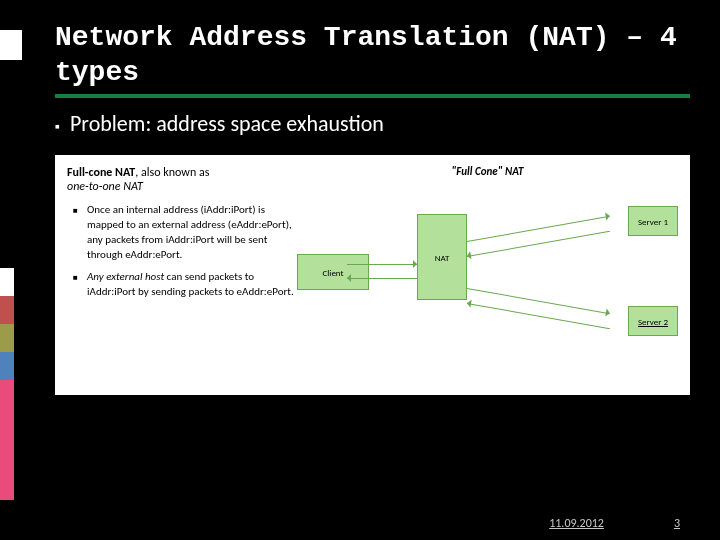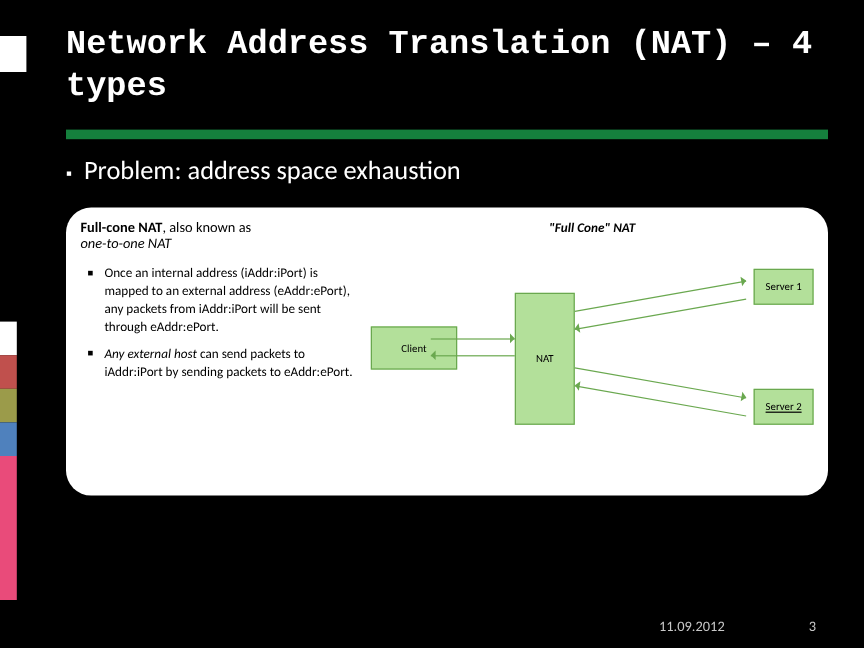--- a/index.html
+++ b/index.html
@@ -32,43 +32,41 @@
     position: absolute;
     left: 0; right: 0; top: 0; bottom: 0;
     padding: 20px 30px 20px 55px;
   }
   .title {
     font-family: Consolas, "Courier New", monospace;
     color: #fff;
     font-size: 28px;
     font-weight: bold;
     line-height: 1.25;
-    border-bottom: 8px solid #15803d;
-    padding-bottom: 18px;
+    border-bottom: 4px solid #15803d;
+    padding-bottom: 4px;
     margin-bottom: 12px;
   }
   .bullet-row {
     color: #fff;
     font-size: 22px;
     margin-bottom: 18px;
     display: flex;
     align-items: flex-start;
     gap: 10px;
   }
   .bullet-row::before { content: "▪"; font-size: 14px; margin-top: 8px; }
 
   .content-card {
     background: #fff;
     color: #000;
     padding: 10px 12px 12px 12px;
     display: flex;
-    gap: 12px;
     font-size: 11px;
     min-height: 240px;
-    border-radius: 21px;
   }
   .card-left { flex: 0 0 230px; }
   .card-left-head { font-size: 12px; margin-bottom: 10px; }
   .card-left ul { list-style: none; padding-left: 6px; }
   .card-left li {
     position: relative;
     padding-left: 14px;
     margin-bottom: 8px;
     line-height: 1.35;
   }
@@ -91,21 +89,21 @@
     background: #b3e09a;
     border: 1px solid #6aa84f;
     font-size: 9px;
     display: flex;
     align-items: center;
     justify-content: center;
     text-align: center;
     padding: 2px;
   }
   .client { left: 0; top: 68px; width: 72px; height: 36px; }
-  .nat    { left: 120px; top: 40px; width: 50px; height: 110px; }
+  .nat    { left: 120px; top: 28px; width: 50px; height: 86px; }
   .srv1   { right: 0; top: 20px; width: 50px; height: 30px; }
   .srv2   { right: 0; top: 120px; width: 50px; height: 30px; text-decoration: underline; }
 
   .arrow {
     position: absolute;
     height: 1px;
     background: #6aa84f;
   }
   .arrow::after, .arrow::before {
     content: "";
@@ -133,20 +131,21 @@
     position: absolute;
     bottom: 10px;
     left: 0; right: 0;
     color: #c8c8c8;
     font-size: 12px;
     display: flex;
     justify-content: flex-end;
     gap: 70px;
     padding-right: 40px;
     font-family: Calibri, Arial, sans-serif;
+    text-decoration: underline;
   }
 </style>
 </head>
 <body>
 
 <div class="tab-spacer"></div>
 <div class="tabs">
   <div class="tab tab-white"></div>
   <div class="tab tab-red"></div>
   <div class="tab tab-olive"></div>

